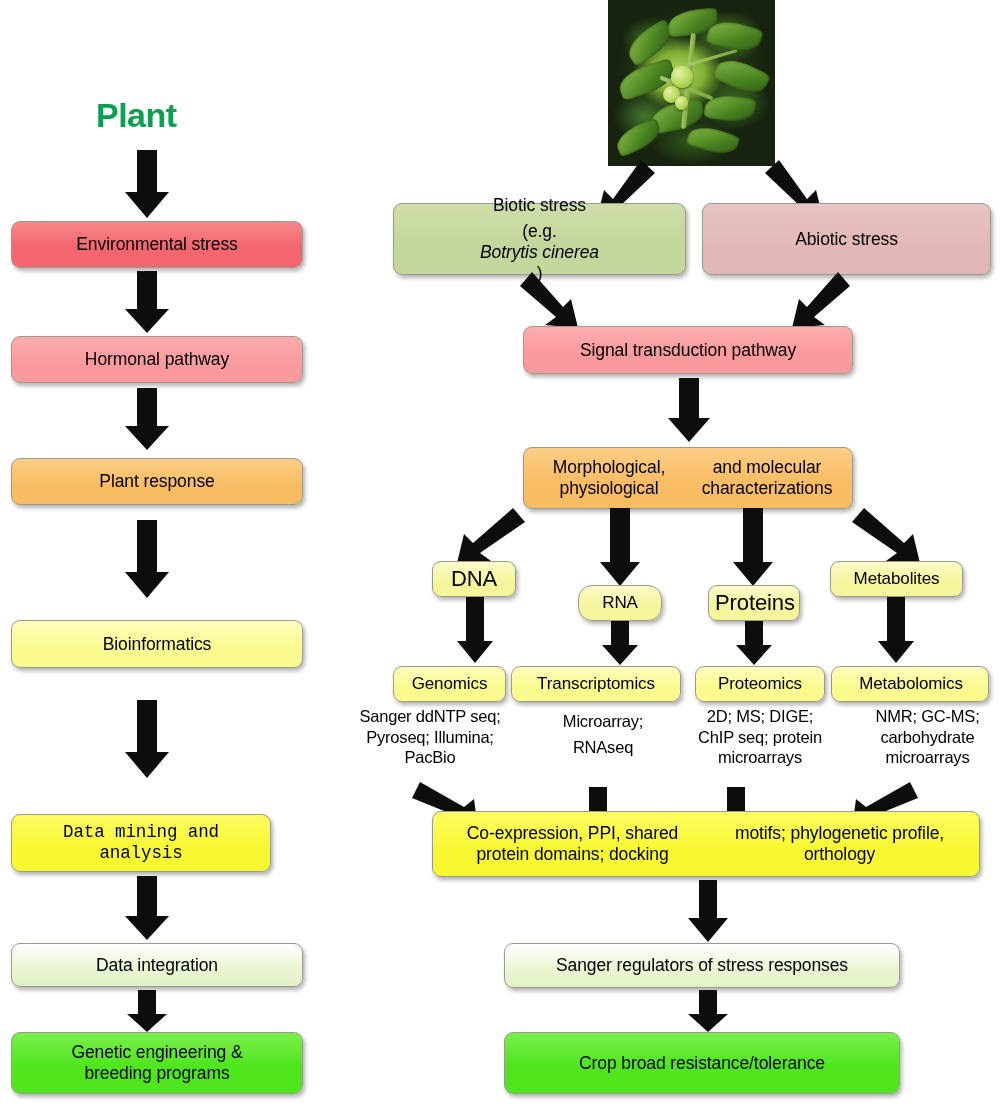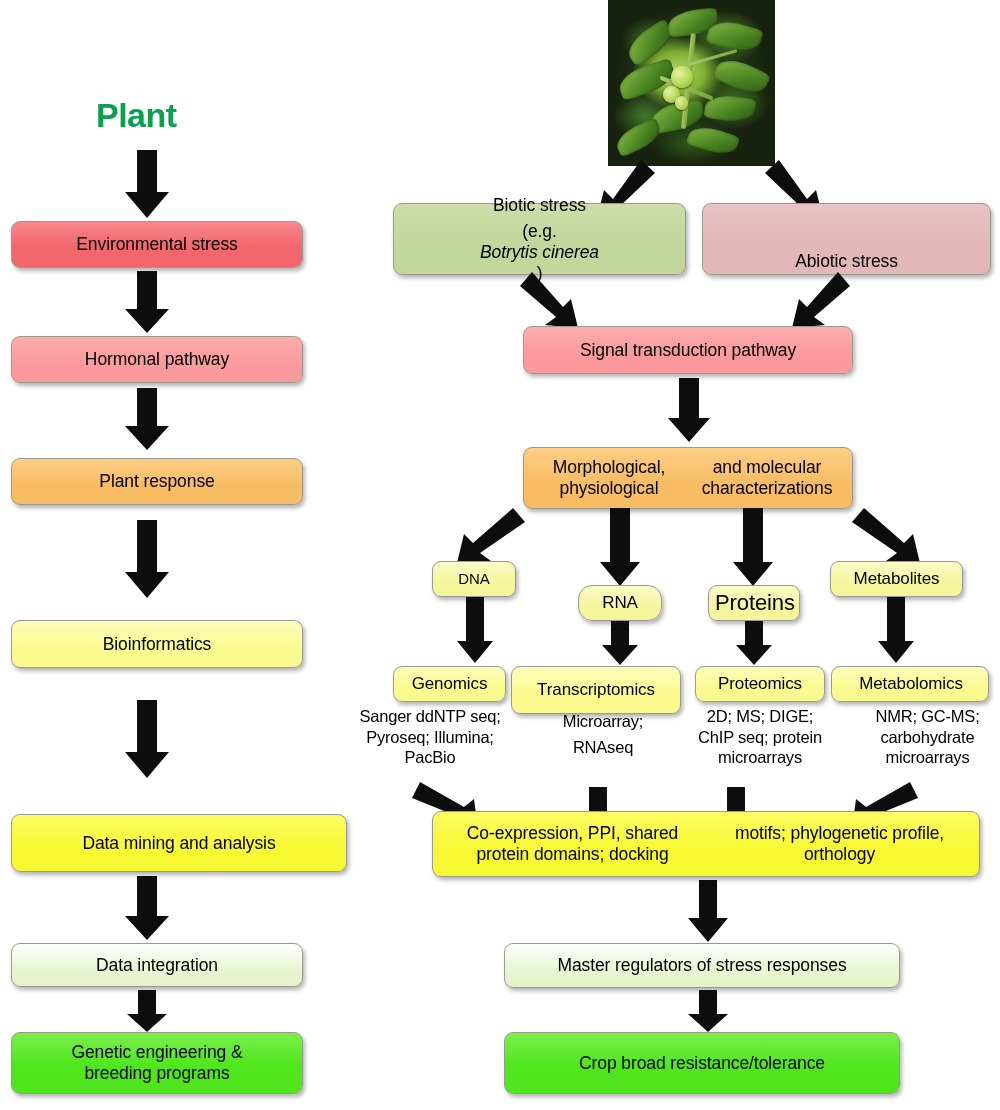--- a/index.html
+++ b/index.html
@@ -143,21 +143,21 @@
   <div class="box c-paleyellow" style="left:11px; top:620px; width:292px; height:48px;">
     <span>Bioinformatics</span>
   </div>
 
   <div class="arrow" style="left:125px; top:700px;">
     <svg width="44" height="78">
         <polygon points="12,0 32,0 32,52 44,52 22,78 0,52 12,52" fill="#0d0d0d"></polygon>
       </svg>
   </div>
 
-  <div class="box c-yellow" style="left:11px; top:814px; width:336px; height:58px;">
+  <div class="box c-yellow" style="left:11px; top:814px; width:260px; height:58px;font-family:Liberation Mono, monospace;">
     <span>Data mining and analysis</span>
   </div>
 
   <div class="arrow" style="left:125px; top:876px;">
     <svg width="44" height="64">
         <polygon points="12,0 32,0 32,40 44,40 22,64 0,40 12,40" fill="#0d0d0d"></polygon>
       </svg>
   </div>
 
   <div class="box c-palegreen" style="left:11px; top:943px; width:292px; height:44px;">
@@ -207,21 +207,21 @@
 
   <div class="box c-sage" style="left:393px; top:203px; width:293px; height:72px; flex-direction:column;">
     <span>Biotic stress</span>
     <span style="margin-top:6px;">
         <span>(e.g. </span>
         <span class="ital">Botrytis cinerea</span>
         <span>)</span>
       </span>
   </div>
 
-  <div class="box c-rose" style="left:702px; top:203px; width:289px; height:72px;align-items:flex-end;">
+  <div class="box c-rose" style="left:702px; top:203px; width:289px; height:72px;">
     <span>Abiotic stress</span>
   </div>
 
   <div class="arrow" style="left:520px; top:272px;">
     <svg width="76" height="58">
       <polygon points="12,0 0,14 36,45 25,53 58,56 51,27 43,35" fill="#0d0d0d"></polygon>
     </svg>
   </div>
 
   <div class="arrow" style="left:780px; top:272px;">
@@ -262,21 +262,21 @@
         <polygon points="10,0 30,0 30,54 40,54 20,78 0,54 10,54" fill="#0d0d0d"></polygon>
       </svg>
   </div>
 
   <div class="arrow" style="left:852px; top:508px;">
     <svg width="90" height="56">
       <polygon points="12,0 0,14 45,45 34,53 68,55 61,26 52,35" fill="#0d0d0d"></polygon>
     </svg>
   </div>
 
-  <div class="box c-lemon" style="left:432px; top:561px; width:84px; height:36px; font-size:15px;">
+  <div class="box c-lemon" style="left:432px; top:561px; width:84px; height:36px; font-size:22px;">
     <span>DNA</span>
   </div>
 
   <div class="box c-lemon" style="left:578px; top:585px; width:84px; height:36px; font-size:17px;border-radius:14px;">
     <span>RNA</span>
   </div>
 
   <div class="box c-lemon" style="left:708px; top:585px; width:92px; height:36px; font-size:22px;">
     <span>Proteins</span>
   </div>
@@ -302,21 +302,21 @@
   </div>
   <div class="arrow" style="left:878px; top:597px;">
     <svg width="36" height="66">
         <polygon points="9,0 27,0 27,44 36,44 18,66 0,44 9,44" fill="#0d0d0d"></polygon>
       </svg>
   </div>
 
   <div class="box c-paleyellow" style="left:393px; top:666px; width:113px; height:36px; font-size:17px;">
     <span>Genomics</span>
   </div>
-  <div class="box c-paleyellow" style="left:511px; top:666px; width:170px; height:48px; font-size:17px;">
+  <div class="box c-paleyellow" style="left:511px; top:666px; width:170px; height:36px; font-size:17px;">
     <span>Transcriptomics</span>
   </div>
   <div class="box c-paleyellow" style="left:695px; top:666px; width:130px; height:36px; font-size:17px;">
     <span>Proteomics</span>
   </div>
   <div class="box c-paleyellow" style="left:831px; top:666px; width:158px; height:36px; font-size:17px;padding-left:8px;">
     <span>Metabolomics</span>
   </div>
 
   <div class="tech" style="left:330px; top:706px; width:200px;">
@@ -368,21 +368,21 @@
     <span>motifs; phylogenetic profile, orthology</span>
   </div>
 
   <div class="arrow" style="left:688px; top:880px;">
     <svg width="40" height="62">
         <polygon points="11,0 29,0 29,38 40,38 20,62 0,38 11,38" fill="#0d0d0d"></polygon>
       </svg>
   </div>
 
   <div class="box c-palegreen" style="left:504px; top:943px; width:396px; height:45px;">
-    <span>Master regulators of stress responses</span>
+    <span>Sanger regulators of stress responses</span>
   </div>
 
   <div class="arrow" style="left:688px; top:990px;">
     <svg width="40" height="42">
         <polygon points="11,0 29,0 29,24 40,24 20,42 0,24 11,24" fill="#0d0d0d"></polygon>
       </svg>
   </div>
 
   <div class="box c-green" style="left:504px; top:1032px; width:396px; height:62px;">
     <span>Crop broad resistance/tolerance</span>

